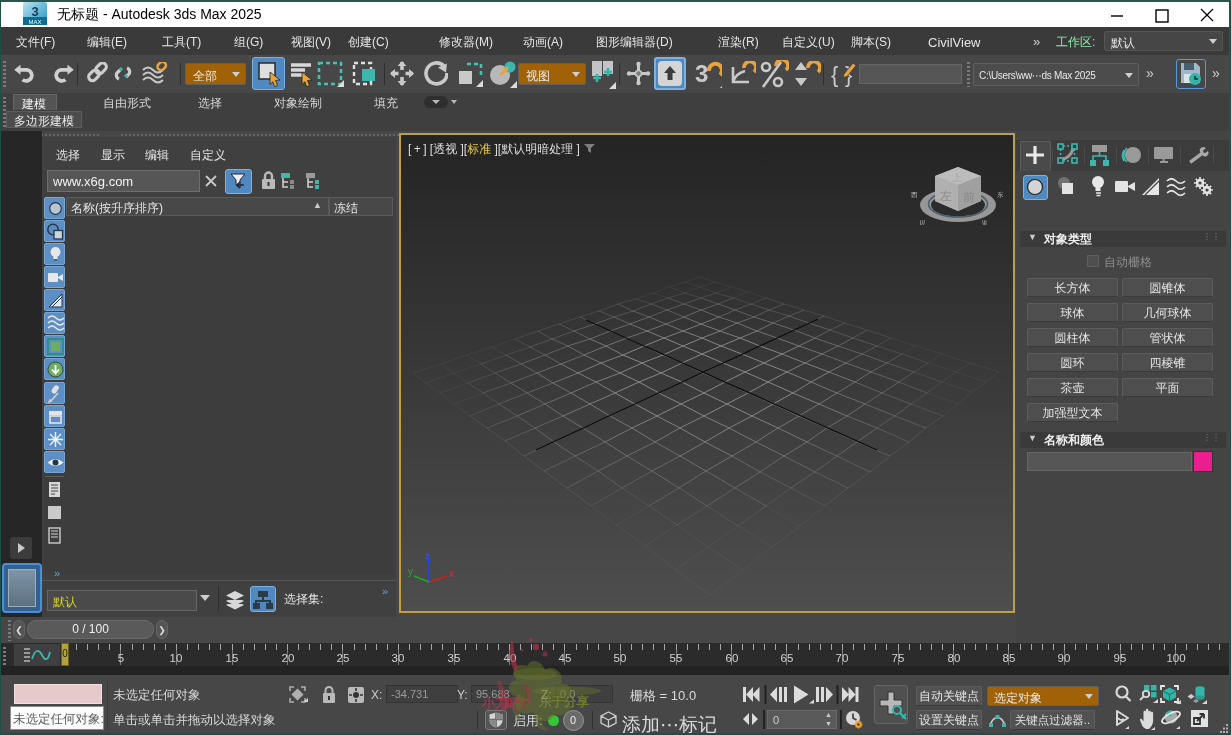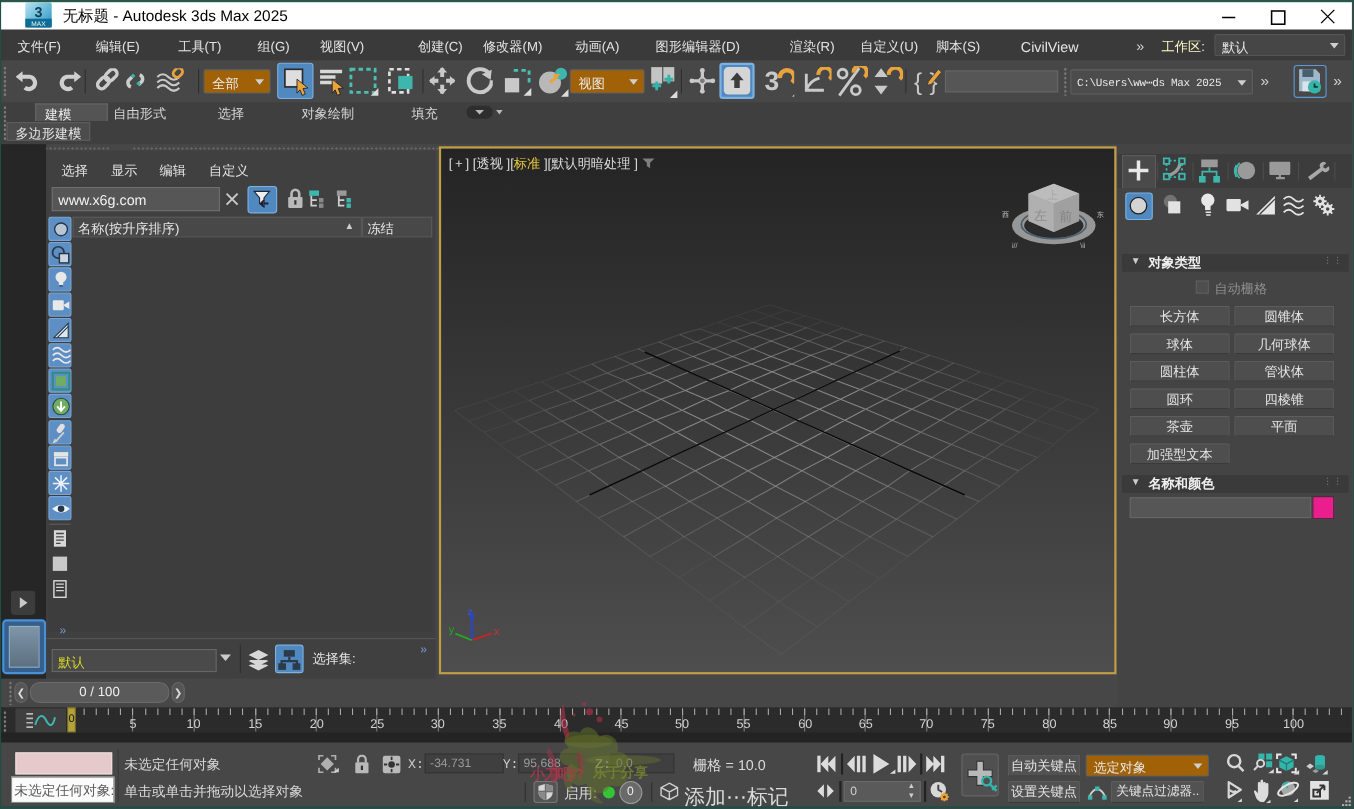--- a/index.html
+++ b/index.html
@@ -30,21 +30,21 @@
 #explorer{left:42px;top:137px;width:354px;height:480px;background:#404040;color:#e0e0e0;}
 #viewport{left:399px;top:133px;width:616px;height:480px;background:linear-gradient(#242424,#4e4e4e);border:2px solid #c09e46;}
 #rightpanel{left:1016px;top:131px;width:213px;height:512px;background:#444;}
 .fld{position:absolute;background:#3f3f3f;border:1px solid #343434;color:#9b9b9b;font-size:11px;}
 .ico{position:absolute;}
 svg{display:block;}
 .ctext{color:#e4e4e4;font-size:12px;position:absolute;}
 
 #trackbar{left:0;top:643px;width:1229px;height:28px;background:#2b2b2b;}
 #statusbar{left:0;top:671px;width:1229px;height:62px;background:#474747;color:#dadada;font-size:12px;}
-.mono{font-family:Liberation Mono, monospace;}
+.mono{font-family:Liberation Sans, sans-serif;}
 .sb{left:2px;width:21px;height:22px;background:#5d8fc4;border:1px solid #7aa6d4;border-radius:2px;padding:1px 0 0 1px;}
 .sbp{left:2px;width:21px;height:22px;padding:1px 0 0 1px;}
 .pbtn{position:absolute;background:#4e4e4e;border:1px solid #5d5d5d;border-bottom-color:#3a3a3a;border-radius:2px;color:#e4e4e4;font-size:12px;text-align:center;}
 </style></head>
 <body>
 <div id="win">
 <div class="abs" style="left:0;top:0;width:1231px;height:2px;background:#2a564c;z-index:99"></div>
 <div class="abs" style="left:0;top:733px;width:1231px;height:2px;background:#1e4f47;z-index:99"></div>
 <div class="abs" style="left:0;top:0;width:1px;height:735px;background:#1e4f47;z-index:99"></div>
 <div class="abs" style="left:1230px;top:0;width:1px;height:735px;background:#1e4f47;z-index:99"></div>
@@ -67,30 +67,30 @@
     <rect x="56" y="10" width="12" height="12" fill="none" stroke="#000" stroke-width="1.4"></rect>
     <path d="M101 9l12 12M113 9l-12 12" stroke="#000" stroke-width="1.2"></path>
   </svg>
 </div>
 <div class="abs" id="menu">
   <span class="mi" style="left:16px">文件(F)</span>
   <span class="mi" style="left:87px">编辑(E)</span>
   <span class="mi" style="left:162px">工具(T)</span>
   <span class="mi" style="left:234px">组(G)</span>
   <span class="mi" style="left:291px">视图(V)</span>
-  <span class="mi" style="left:380px">创建(C)</span>
+  <span class="mi" style="left:348px">创建(C)</span>
   <span class="mi" style="left:439px">修改器(M)</span>
   <span class="mi" style="left:523px">动画(A)</span>
   <span class="mi" style="left:596px">图形编辑器(D)</span>
   <span class="mi" style="left:718px">渲染(R)</span>
   <span class="mi" style="left:782px">自定义(U)</span>
   <span class="mi" style="left:851px">脚本(S)</span>
   <span class="mi" style="left:928px;font-size:13px;top:8px">CivilView</span>
   <span class="mi" style="left:1033px;color:#cfcfcf;font-size:13px;letter-spacing:-2px">»</span>
-  <span class="mi" style="left:1056px;color:#fef9c3">工作区:</span>
+  <span class="mi" style="left:1056px;color:#86efac">工作区:</span>
   <div class="drop" style="left:1104px;top:4px;width:119px;height:20px;background:#464646;border-color:#555">
     <span style="position:absolute;left:6px;top:3px">默认</span>
         <span class="arr"></span>
   </div>
 </div>
 <div class="abs" id="tb">
   <div class="vdots" style="left:2px;top:5px;height:28px"></div>
   <svg class="ico" style="left:14px;top:8px" width="60" height="22" viewBox="0 0 60 22">
     <g fill="none" stroke="#cfcfcf" stroke-width="3.8">
       <path d="M5.5 6.8 H13 A 5.6 5.6 0 1 1 8.6 16.6"></path>
@@ -223,21 +223,21 @@
       <rect x="7" y="3" width="10" height="7" fill="#47606e"></rect>
       <rect x="7" y="14" width="12" height="9" fill="#d8e4ea"></rect>
       <circle cx="18" cy="19" r="6" fill="#35b5aa"></circle>
       <path d="M18 16v3h3" stroke="#0c3a36" stroke-width="1.6" fill="none"></path>
     </svg>
   </div>
   <span class="ctext" style="left:1212px;top:10px;color:#cfcfcf;font-size:14px">»</span>
 </div>
 <div class="abs" id="ribbon">
   <div class="vdots" style="left:2px;top:3px;height:32px"></div>
-  <div class="rtab act" style="left:32px;width:66px">建模</div>
+  <div class="rtab act" style="left:13px;width:44px">建模</div>
   <div class="rtab" style="left:95px">自由形式</div>
   <div class="rtab" style="left:190px">选择</div>
   <div class="rtab" style="left:266px">对象绘制</div>
   <div class="rtab" style="left:366px">填充</div>
   <svg class="ico" style="left:424px;top:3px" width="34" height="13" viewBox="0 0 34 13">
     <rect x="0" y="0" width="24" height="12" rx="6" fill="#2e2e2e"></rect>
     <path d="M8 4l4 4 4-4z" fill="#b8b8b8"></path>
     <path d="M28 5l3 4 3-4z" fill="#b8b8b8" transform="translate(-1,-1)"></path>
   </svg>
   <div id="subtab">多边形建模</div>

